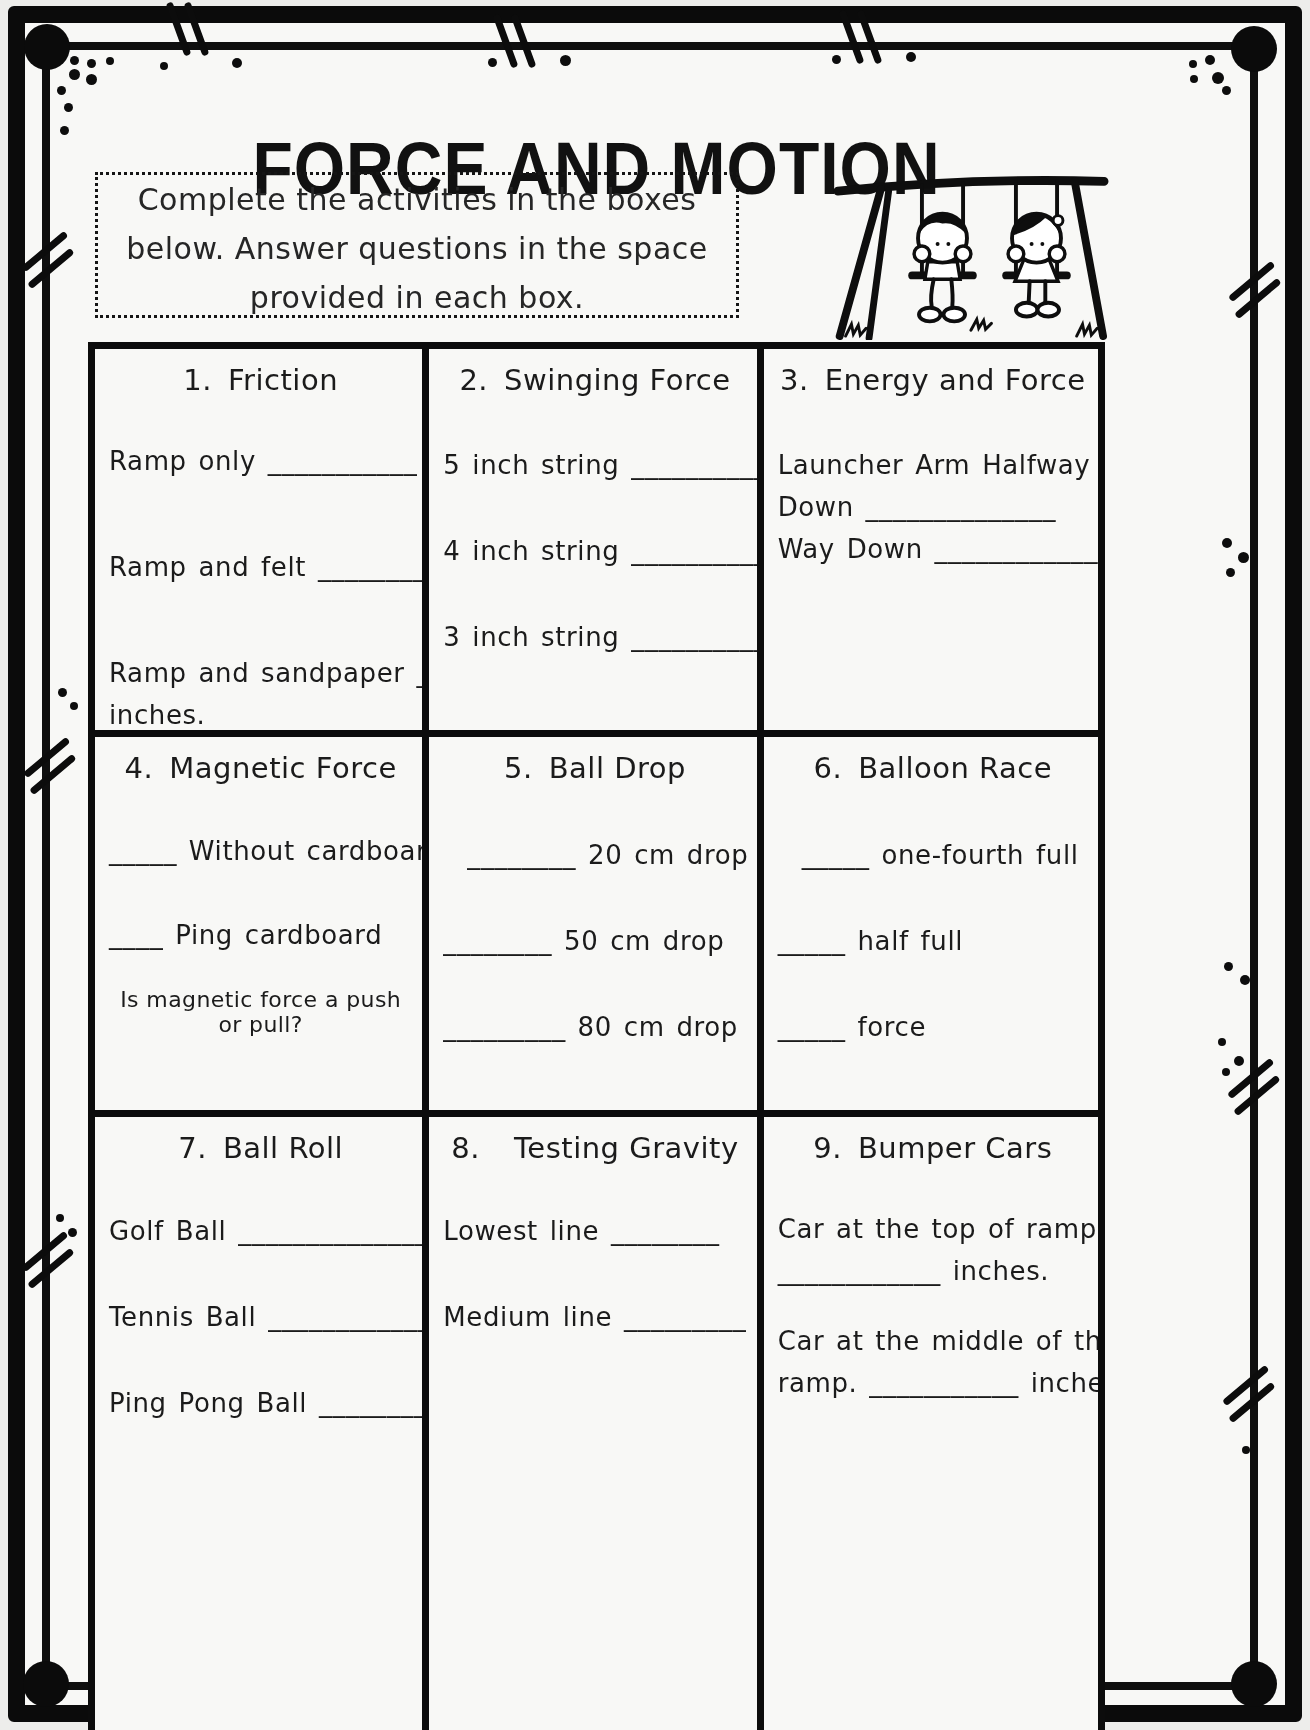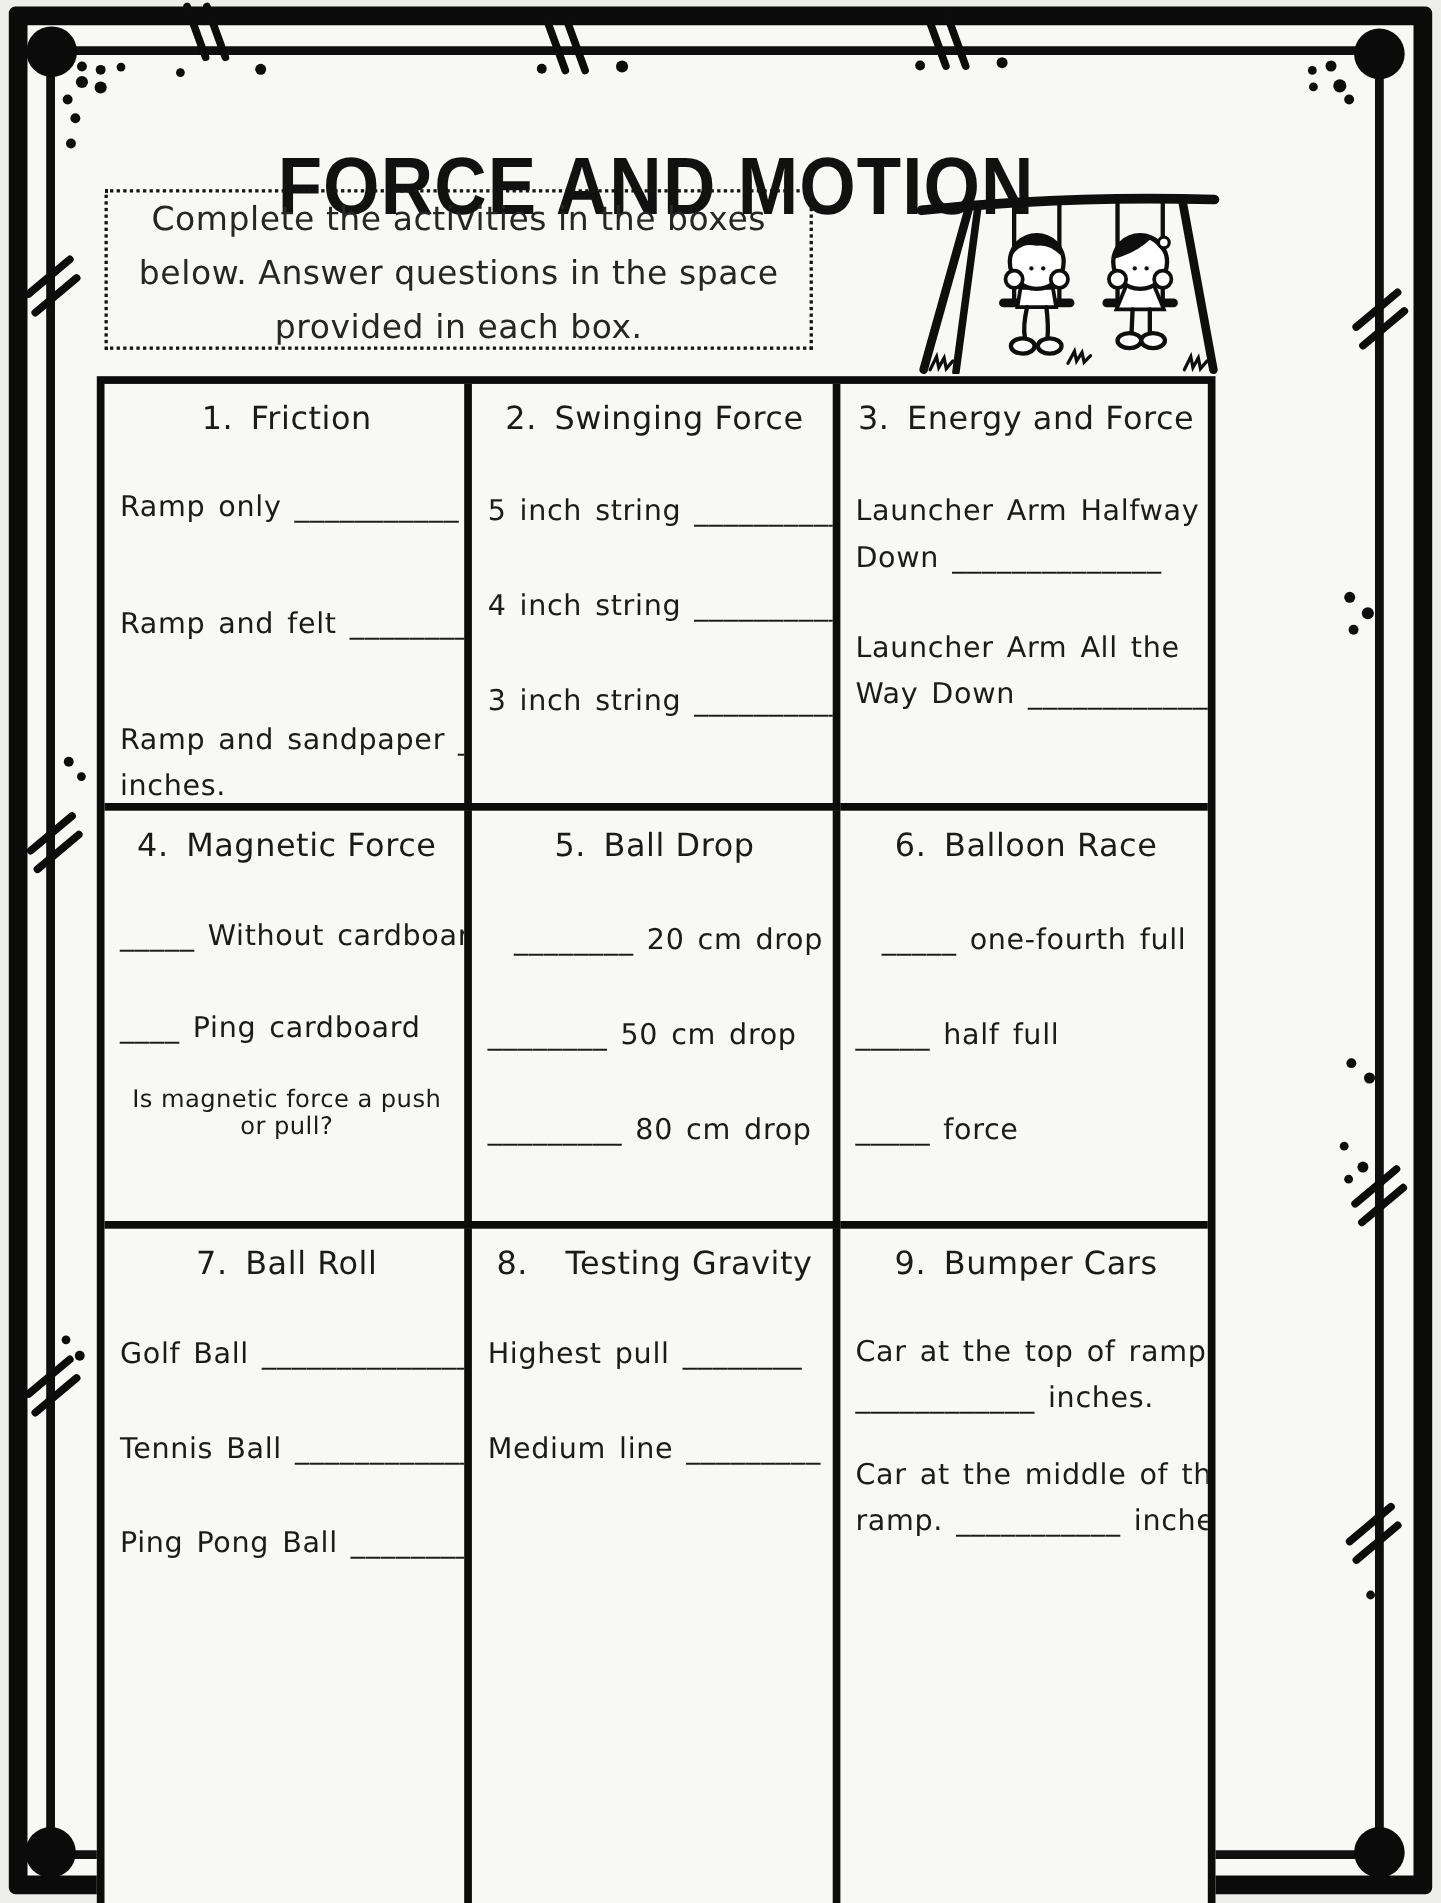--- a/index.html
+++ b/index.html
@@ -209,21 +209,20 @@
     <p class="line mt50">4 inch string ___________</p>
     <p class="line mt50">3 inch string ___________</p>
   </section>
 
   <section class="cell bb">
     <h3 class="cell-title">
       <span class="num">3.</span><span>Energy and Force</span>
     </h3>
     <p class="line mt50">Launcher Arm Halfway</p>
     <p class="line mt6">Down ______________</p>
-    <p class="line mt46">Launcher Arm All the</p>
     <p class="line mt6">Way Down _____________</p>
   </section>
 
   <section class="cell br bb">
     <h3 class="cell-title">
       <span class="num">4.</span><span>Magnetic Force</span>
     </h3>
     <p class="line mt48">_____ Without cardboard</p>
     <p class="line mt48">____ Ping cardboard</p>
     <p class="question mt44">Is magnetic force a push or pull?</p>
@@ -253,21 +252,21 @@
     </h3>
     <p class="line mt48">Golf Ball _______________</p>
     <p class="line mt50">Tennis Ball _____________</p>
     <p class="line mt50">Ping Pong Ball ____________</p>
   </section>
 
   <section class="cell br">
     <h3 class="cell-title">
       <span class="num wide">8.</span><span>Testing Gravity</span>
     </h3>
-    <p class="line mt48">Highest pull ________</p>
+    <p class="line mt48">Lowest line ________</p>
     <p class="line mt50">Medium line _________</p>
   </section>
 
   <section class="cell">
     <h3 class="cell-title">
       <span class="num">9.</span><span>Bumper Cars</span>
     </h3>
     <p class="line mt46">Car at the top of ramp</p>
     <p class="line mt6">____________ inches.</p>
     <p class="line mt44">Car at the middle of the</p>

